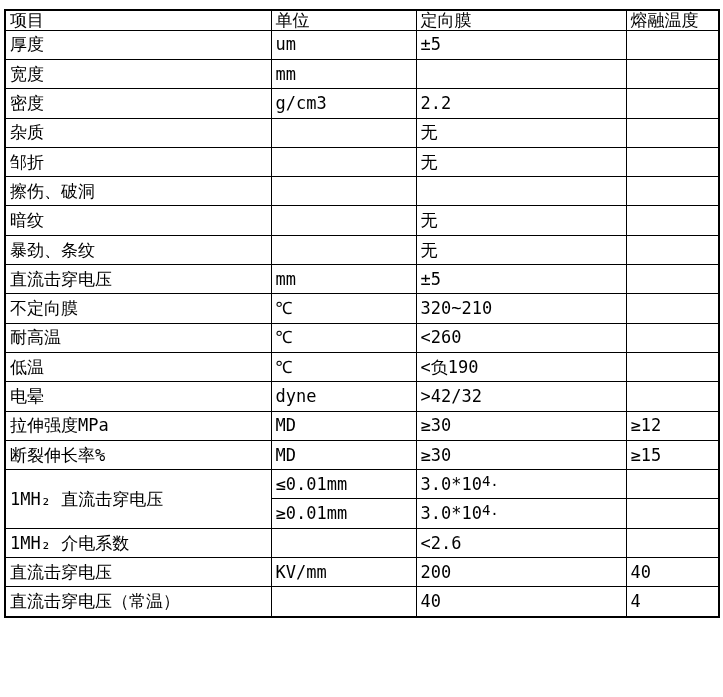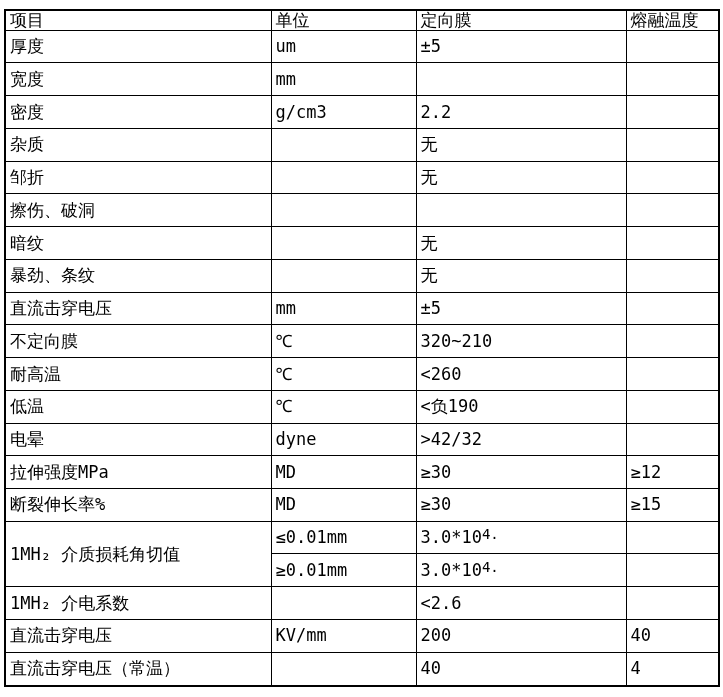--- a/index.html
+++ b/index.html
@@ -7,21 +7,21 @@
     padding: 0;
     width: 723px;
     height: 697px;
     background: #ffffff;
   }
   table.spec {
     position: absolute;
     left: 4px;
     top: 9px;
     width: 714px;
-    height: 678px;
+    height: 609px;
     border-collapse: collapse;
     table-layout: fixed;
     border: 2px solid #000000;
     background: #ffffff;
   }
   .spec th, .spec td {
     border: 1px solid #000000;
     padding: 0 2px 0 4px;
     font-family: "DejaVu Sans Mono", "Liberation Mono", monospace;
     font-size: 17px;
@@ -146,21 +146,21 @@
       <td>≥30</td>
       <td>≥12</td>
     </tr>
     <tr>
       <td>断裂伸长率%</td>
       <td>MD</td>
       <td>≥30</td>
       <td>≥15</td>
     </tr>
     <tr>
-      <td rowspan="2">1MH₂ 介质损耗角切值</td>
+      <td rowspan="2">1MH₂ 直流击穿电压</td>
       <td>≤0.01mm</td>
       <td><span>3.0*10</span><sup>4.</sup></td>
       <td></td>
     </tr>
     <tr>
       <td>≥0.01mm</td>
       <td><span>3.0*10</span><sup>4.</sup></td>
       <td></td>
     </tr>
     <tr>

